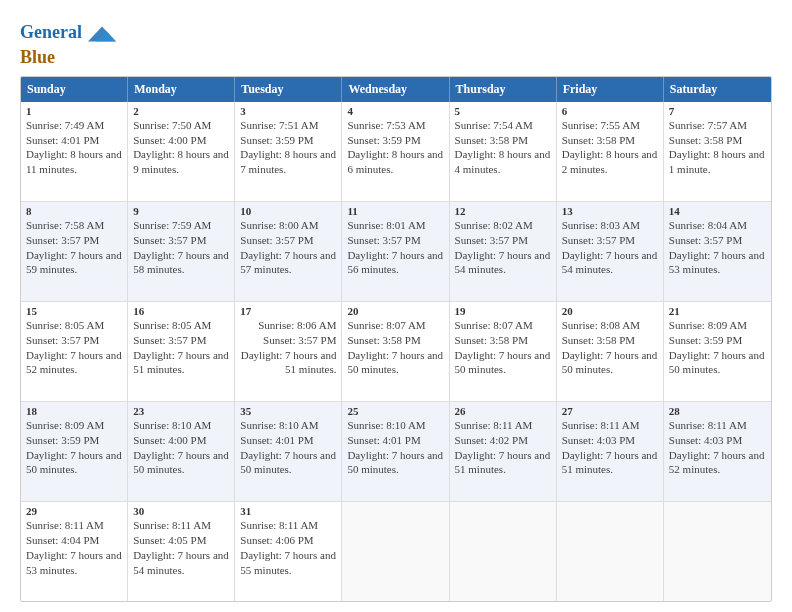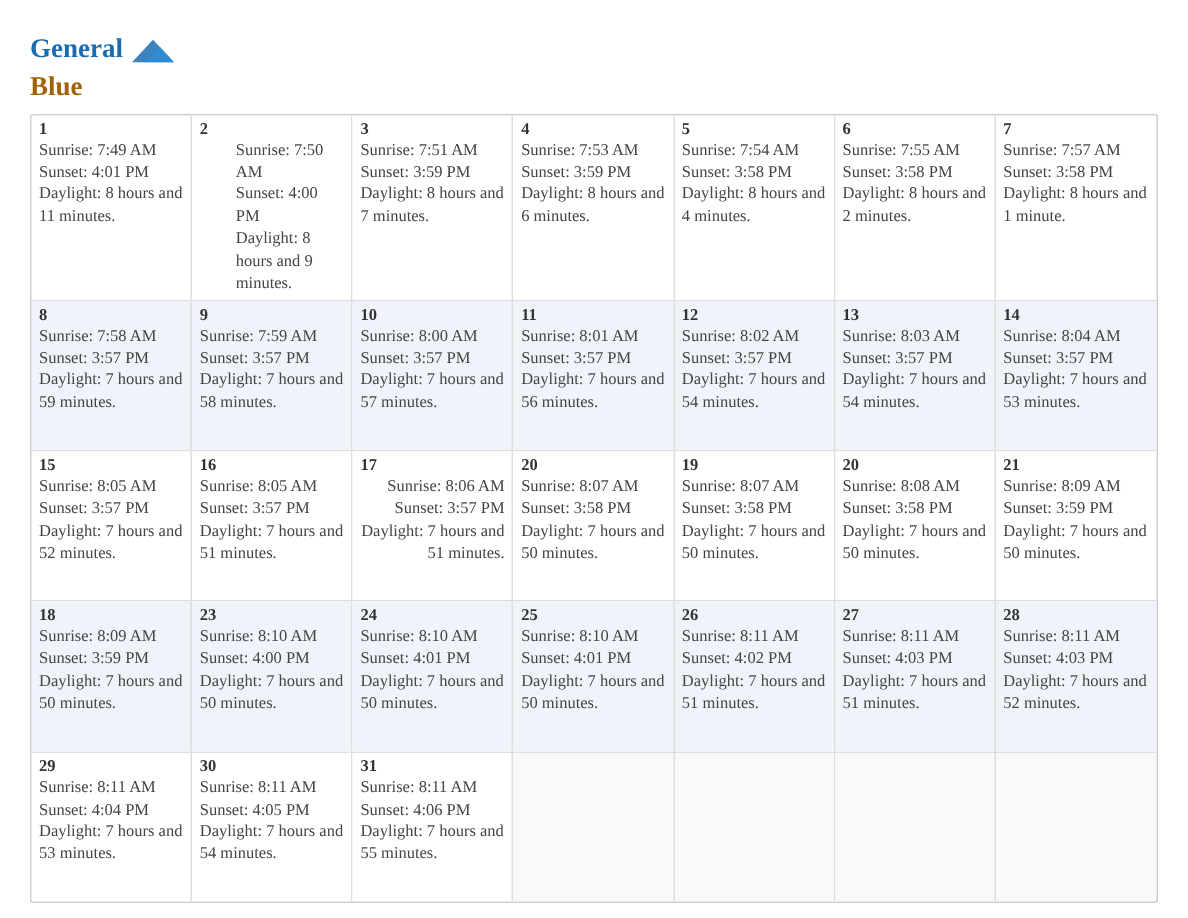--- a/index.html
+++ b/index.html
@@ -133,31 +133,40 @@
         <div class="logo-text" style="color:#a16207;font-size:18px;font-weight:bold;">Blue</div>
       </div>
     </div>
     <div class="title-block">
       <div class="main-title"></div>
       <div class="subtitle"></div>
     </div>
   </div>
 
   <div class="calendar">
+    <div class="cal-header">
+    <div class="cal-header-cell">Sunday</div>
+        <div class="cal-header-cell">Monday</div>
+        <div class="cal-header-cell">Tuesday</div>
+        <div class="cal-header-cell">Wednesday</div>
+        <div class="cal-header-cell">Thursday</div>
+        <div class="cal-header-cell">Friday</div>
+        <div class="cal-header-cell">Saturday</div>
+      </div>
     <div class="cal-body">
     <div class="cal-row">
           <div class="cal-cell">
             <span class="day-num">1</span>
             <div class="cal-cell-text" style="white-space: pre-line;">Sunrise: 7:49 AM
 Sunset: 4:01 PM
 Daylight: 8 hours and 11 minutes.</div>
           </div>
           <div class="cal-cell">
             <span class="day-num">2</span>
-            <div class="cal-cell-text" style="white-space: pre-line; margin-left: 24px;">Sunrise: 7:50 AM
+            <div class="cal-cell-text" style="white-space: pre-line;">Sunrise: 7:50 AM
 Sunset: 4:00 PM
 Daylight: 8 hours and 9 minutes.</div>
           </div>
           <div class="cal-cell">
             <span class="day-num">3</span>
             <div class="cal-cell-text" style="white-space: pre-line;">Sunrise: 7:51 AM
 Sunset: 3:59 PM
 Daylight: 8 hours and 7 minutes.</div>
           </div>
           <div class="cal-cell">
@@ -280,21 +289,21 @@
 Sunset: 3:59 PM
 Daylight: 7 hours and 50 minutes.</div>
           </div>
           <div class="cal-cell">
             <span class="day-num">23</span>
             <div class="cal-cell-text" style="white-space: pre-line;">Sunrise: 8:10 AM
 Sunset: 4:00 PM
 Daylight: 7 hours and 50 minutes.</div>
           </div>
           <div class="cal-cell">
-            <span class="day-num">24</span>
+            <span class="day-num">35</span>
             <div class="cal-cell-text" style="white-space: pre-line;">Sunrise: 8:10 AM
 Sunset: 4:01 PM
 Daylight: 7 hours and 50 minutes.</div>
           </div>
           <div class="cal-cell">
             <span class="day-num">25</span>
             <div class="cal-cell-text" style="white-space: pre-line;">Sunrise: 8:10 AM
 Sunset: 4:01 PM
 Daylight: 7 hours and 50 minutes.</div>
           </div>

